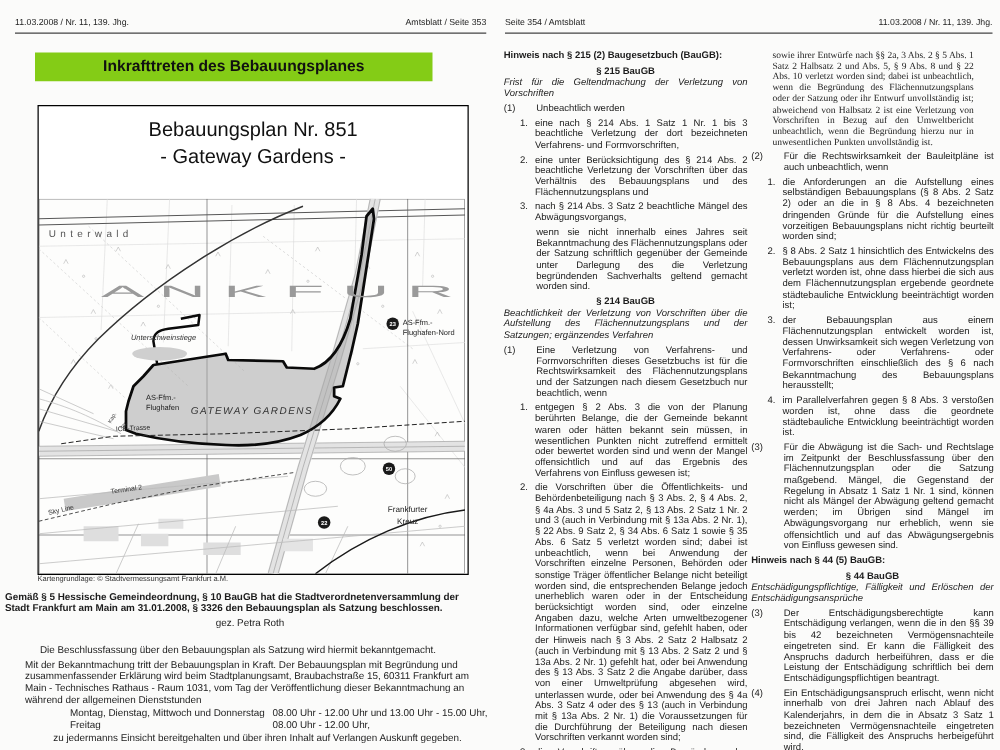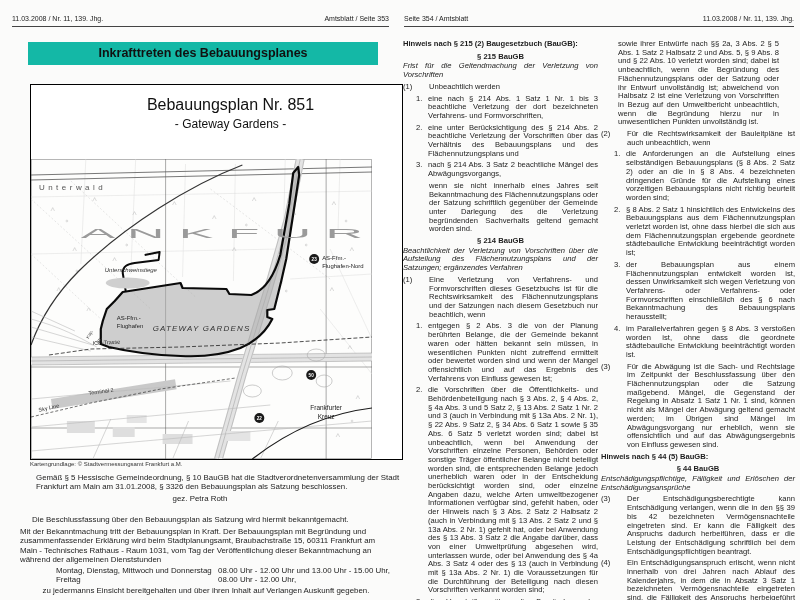--- a/index.html
+++ b/index.html
@@ -7,30 +7,30 @@
        font-family:"Liberation Sans", sans-serif;-webkit-font-smoothing:antialiased;}
   #app{position:relative;width:800px;height:600px;overflow:hidden;}
 
   
   .pg-hdr{position:absolute;top:15px;display:flex;justify-content:space-between;
           font-size:7px;color:#222;border-bottom:1px solid #444;padding-bottom:4px;}
   #hdrL{left:12px;width:377px;}
   #hdrR{left:404px;width:390px;}
 
   
-  .title-bar{position:absolute;left:28px;top:42px;width:350px;height:23px;background:#14b8a6;
+  .title-bar{position:absolute;left:28px;top:42px;width:318px;height:23px;background:#84cc16;
              font-size:12.5px;font-weight:bold;text-align:center;line-height:23px;color:#111;}
-  .map-box{position:absolute;left:30px;top:84px;width:343px;height:374px;border:1px solid #000;background:#fff;padding-left:28px;}
+  .map-box{position:absolute;left:30px;top:84px;width:343px;height:374px;border:1px solid #000;background:#fff;}
   .map-title{margin-top:11px;text-align:center;font-size:16px;color:#111;}
-  .map-sub{margin-top:3px;text-align:center;font-size:12px;color:#111;}
+  .map-sub{margin-top:3px;text-align:center;font-size:16px;color:#111;}
   .map-box svg{position:absolute;left:0;bottom:0;}
   .map-caption{position:absolute;left:30px;top:461px;font-size:6px;color:#333;}
 
   .lp{position:absolute;font-size:7.9px;line-height:9.4px;color:#1c1c1c;}
-  #p1{left:36px;top:473px;width:366px;}
+  #p1{left:4px;top:473px;width:366px;font-weight:bold;}
   .sig{left:20px;top:494px;width:360px;text-align:center;}
   #p2{left:20px;top:515px;width:370px;padding-left:12px;}
   #p3{left:20px;top:527px;width:372px;}
   .hours{left:56px;top:566px;width:340px;}
   .hours .row{display:flex;}
   .hours .d{width:162px;flex:none;}
   #p4{left:20px;top:586px;width:372px;text-align:center;}
 
   
   .col{position:absolute;top:40px;font-size:7.6px;line-height:8.7px;text-align:justify;color:#1c1c1c;}
@@ -39,21 +39,21 @@
   .rp-b{display:flex;margin:0 0 2.5px 0;text-align:justify;}
   .rp-b .tx{flex:1;}
   .rp-h{font-weight:bold;margin:0 0 4px 0;}
   .rp-c{display:block;font-weight:bold;text-align:center;margin:2px 0 1px 0;}
   .rp-p{display:block;margin:0 0 3px 0;font-style:italic;}
   .rp-l1{margin:3px 0;}
   .rp-l1 .mk{width:26px;flex:none;}
   .rp-l2{margin:3px 0 3px 13px;}
   .rp-l2 .mk{width:12px;flex:none;}
   .rp-cont{display:block;margin:3px 0 3px 26px;}
-  .rp-cont2{display:block;margin:0 16px 3px 17px;}
+  .rp-cont2{display:block;margin:0 16px 3px 17px;font-family:Liberation Serif, serif;}
 </style>
 </head>
 <body>
 
 <div id="app">
 
   <div class="pg-hdr" id="hdrL">
     <span>11.03.2008 / Nr. 11, 139. Jhg.</span>
     <span>Amtsblatt / Seite 353</span>
   </div>

